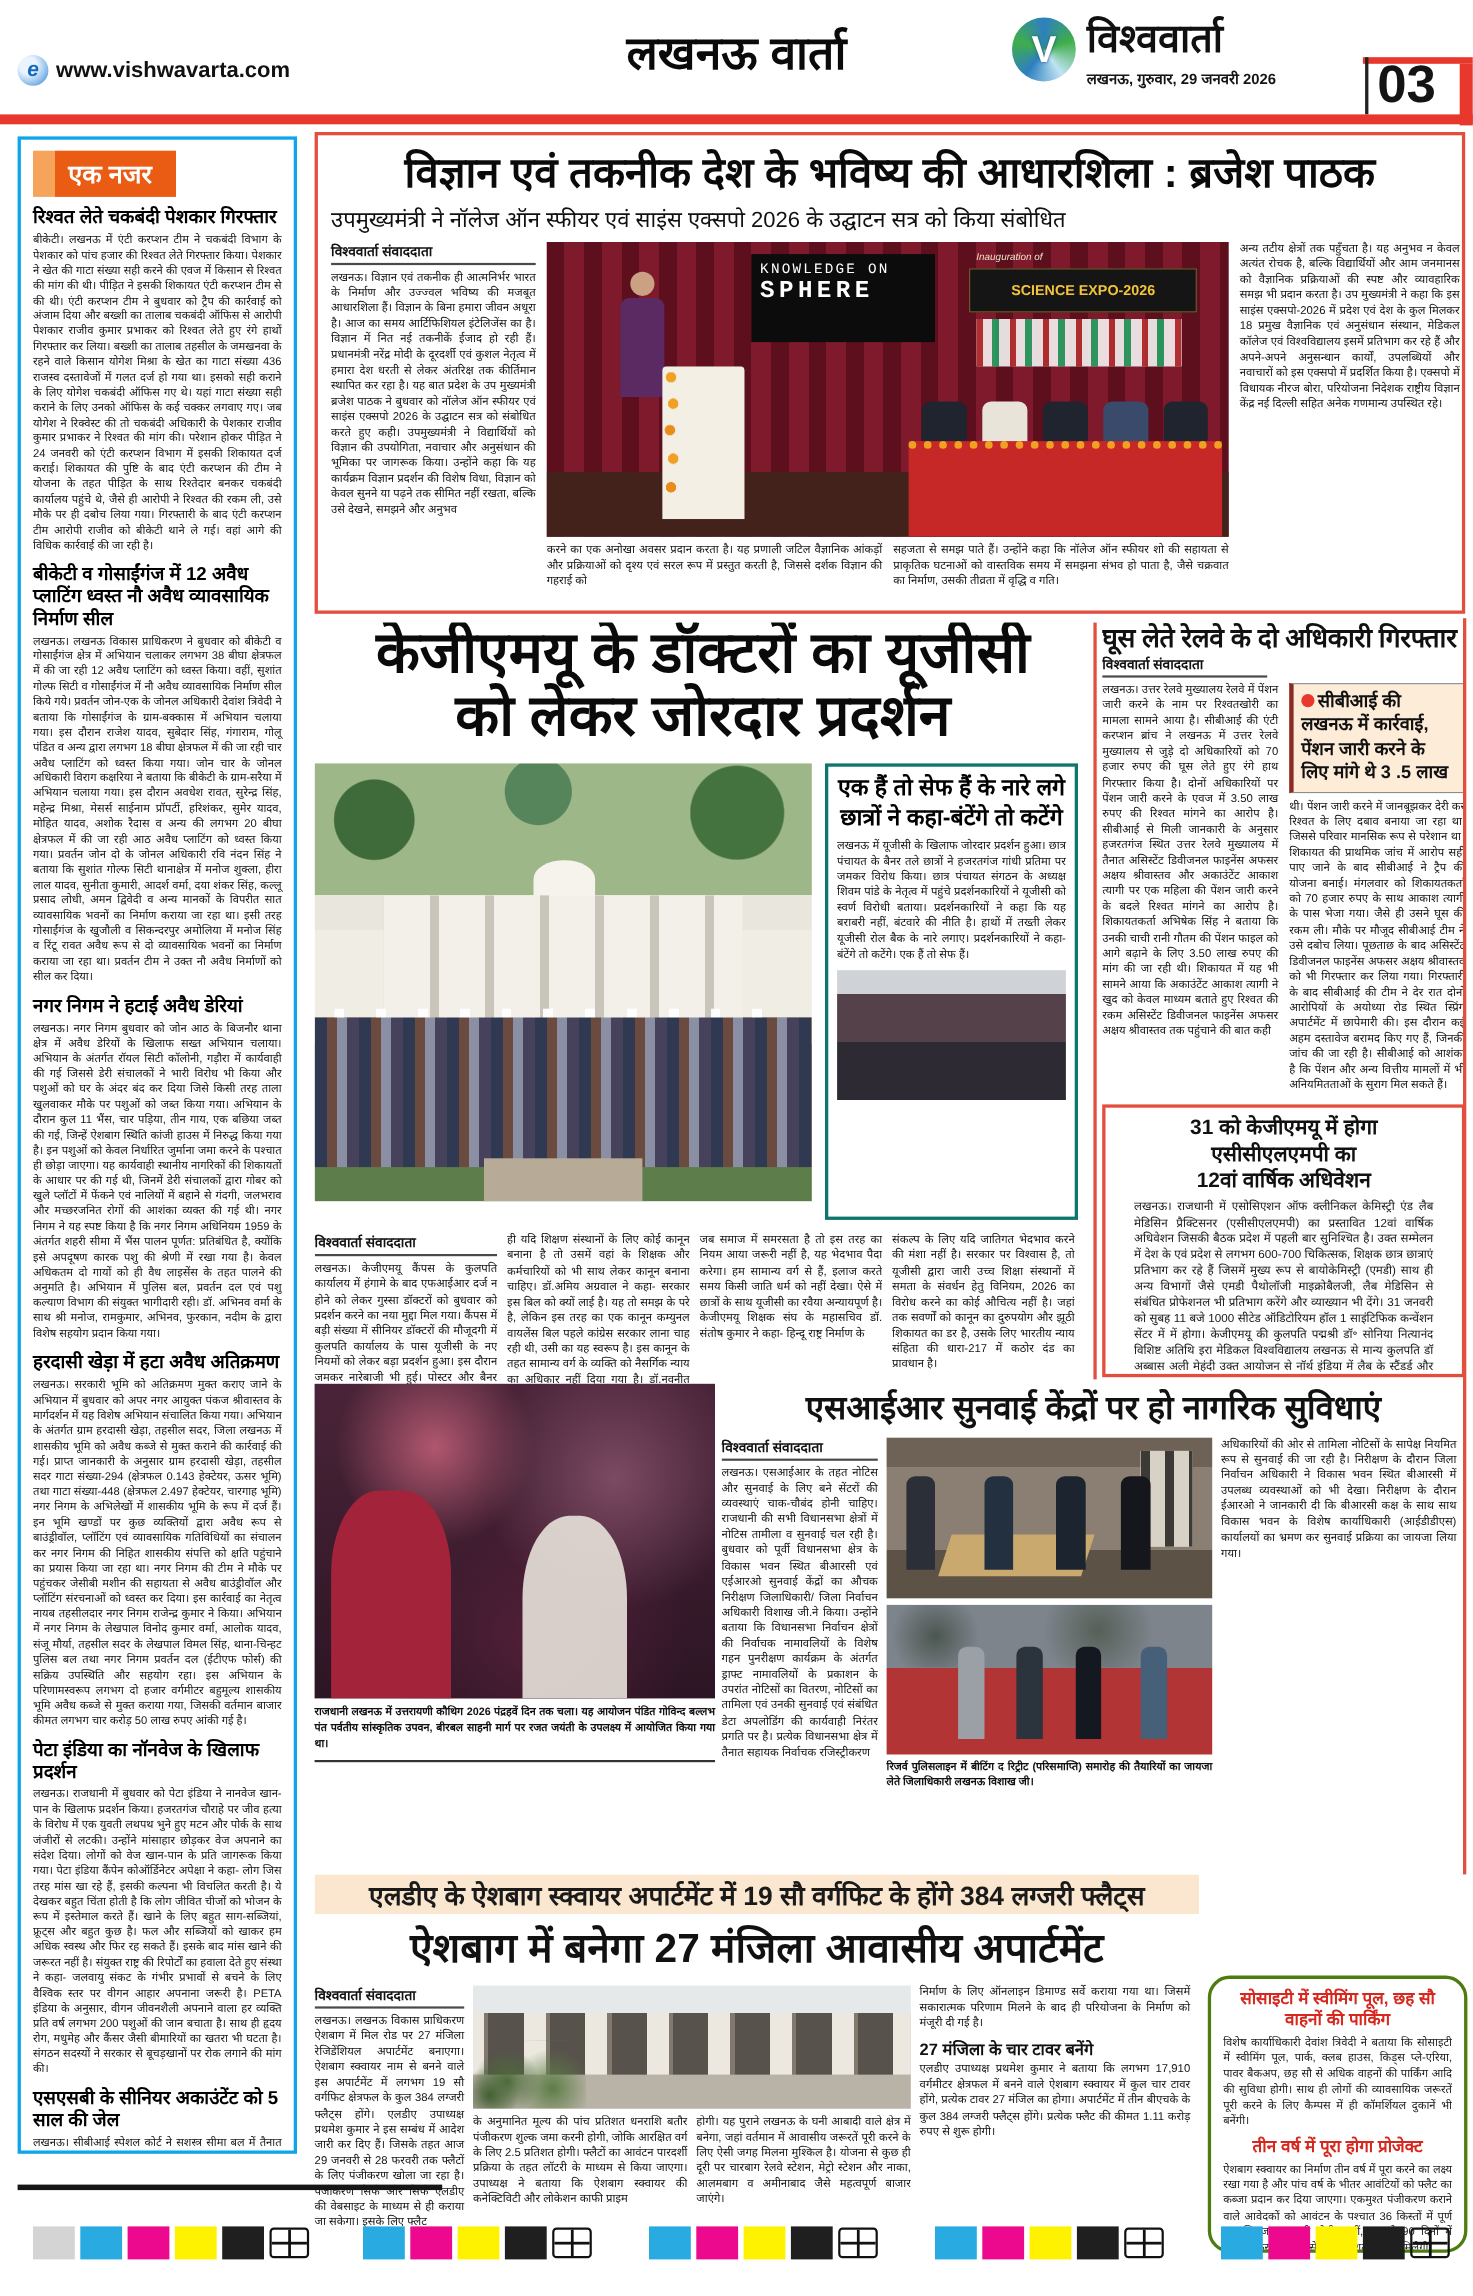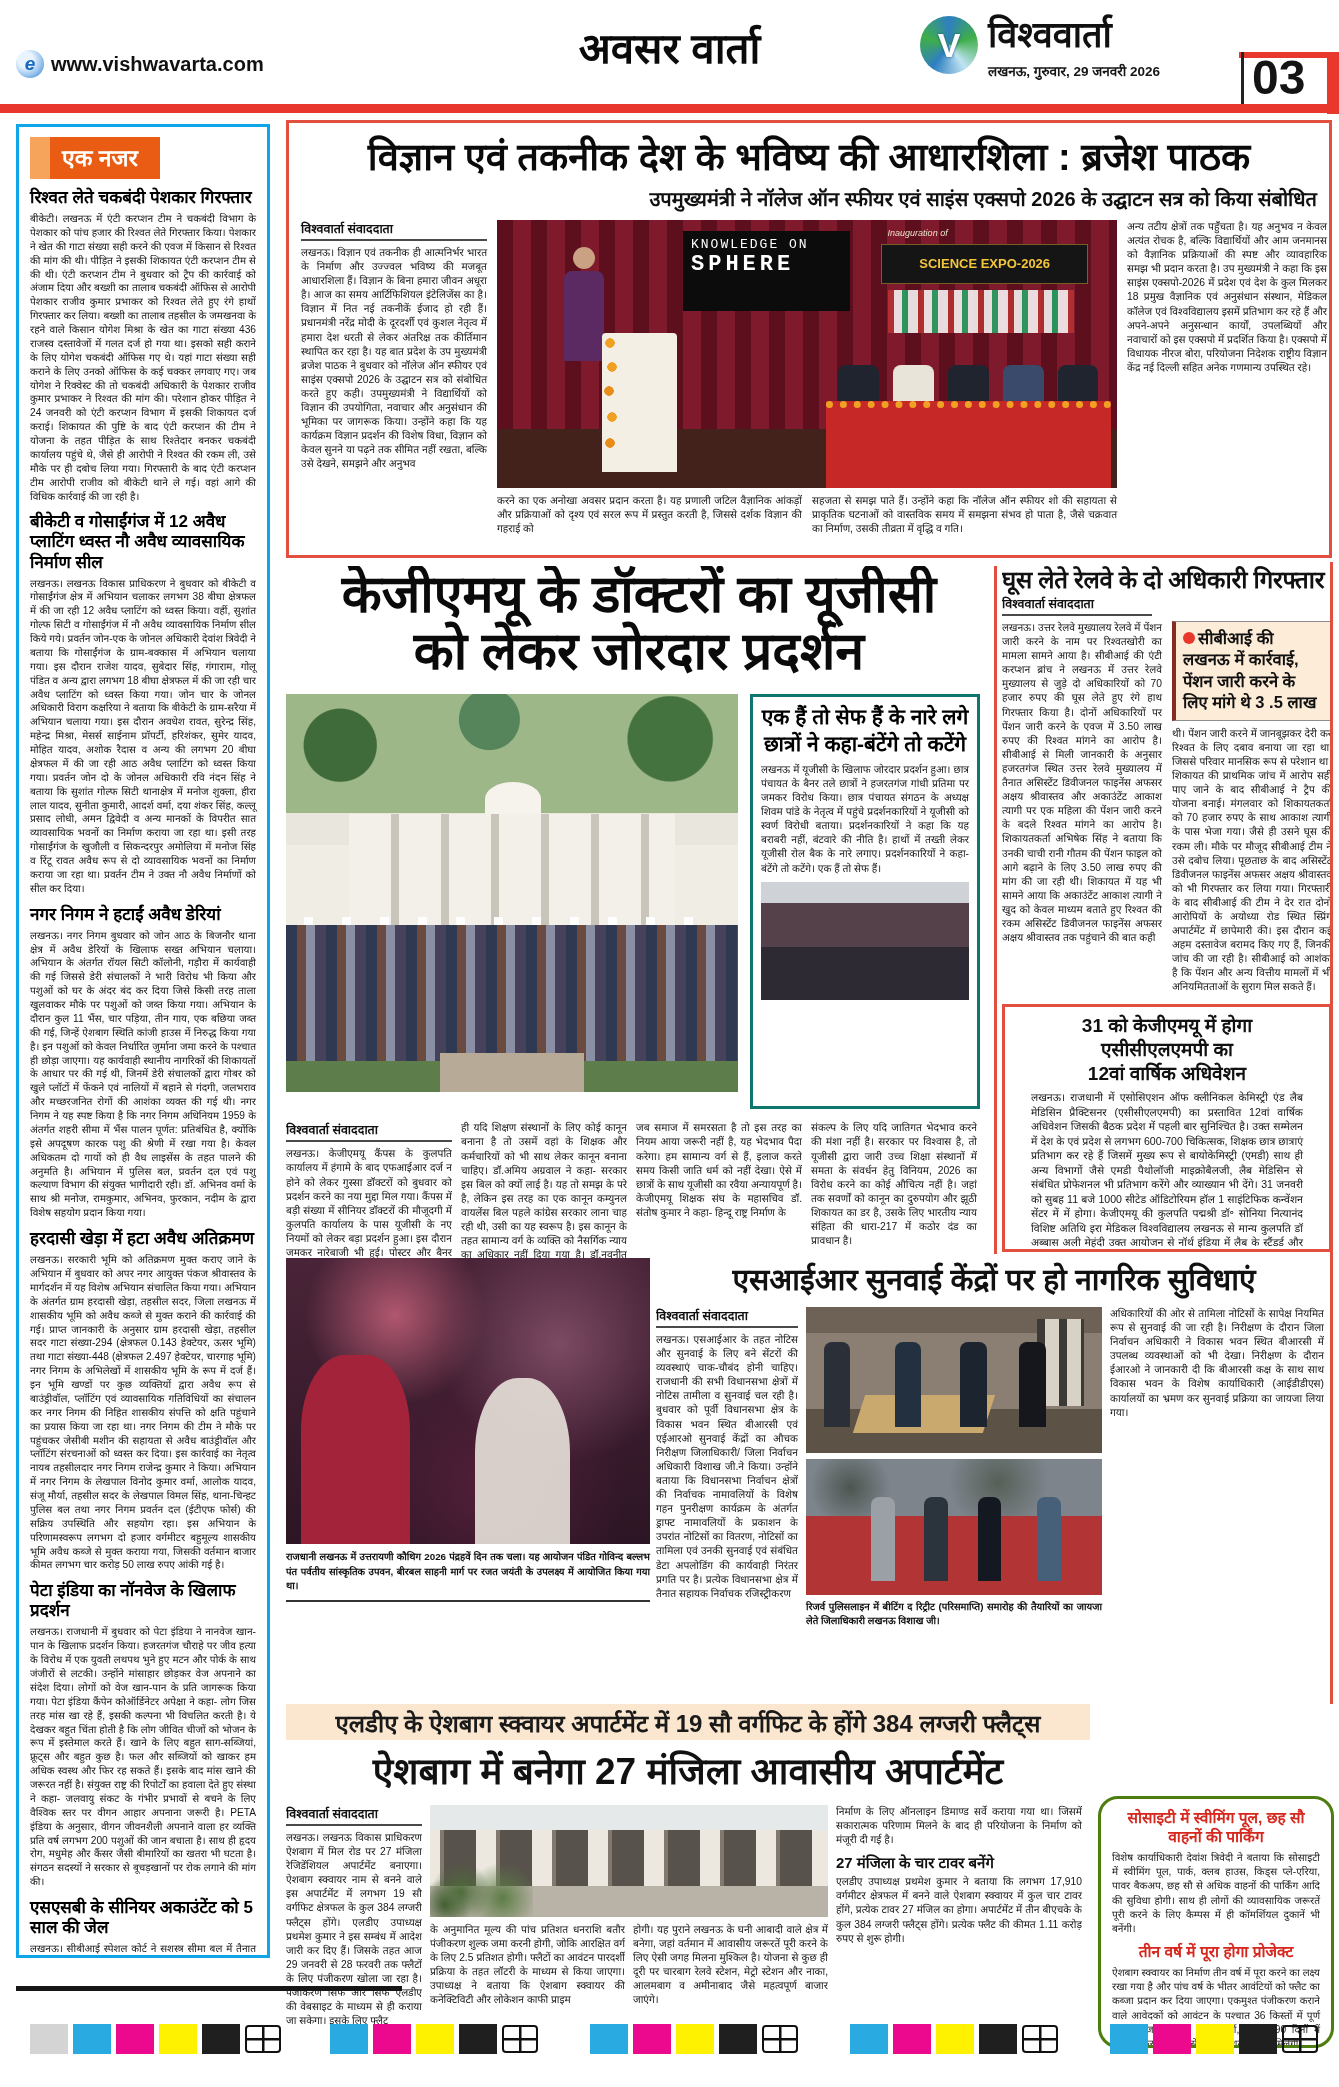--- a/index.html
+++ b/index.html
@@ -34,21 +34,21 @@
            padding:10px 11px;overflow:hidden;background:#fff;}
   #eknazar{display:flex;align-items:stretch;margin-bottom:8px;}
   #eknazar .sq{width:20px;background:#f6a35c;}
   #eknazar .lbl{background:#ea5b13;color:#fff;font-weight:bold;font-size:23px;padding:4px 22px 6px 12px;}
   .side-art h3{font-size:17px;line-height:1.18;margin:9px 0 4px 0;color:#000;}
   .side-art p{font-size:10.2px;line-height:1.36;text-align:justify;color:#161616;}
   
   #scibox{left:286px;top:120px;width:1046px;height:438px;border:3px solid #e34f3f;box-sizing:border-box;
           padding:6px 12px;overflow:hidden;background:#fff;}
   #scibox h1{text-align:center;font-size:38px;font-weight:bold;color:#0a0a0a;}
-  #scibox h2{text-align:right;font-size:20px;font-weight:bold;color:#111;margin-top:4px;}
+  #scibox h2{text-align:left;font-size:20px;font-weight:normal;color:#111;margin-top:4px;}
   #sci-row{display:flex;gap:10px;margin-top:8px;}
   #sci-c1{width:186px;flex:none;}
   #sci-mid{width:620px;flex:none;}
   #sci-c4{width:200px;flex:none;}
   #sci-photo{width:620px;height:268px;position:relative;overflow:hidden;
      background:repeating-linear-gradient(90deg,#5d0f1e 0 16px,#7e1a2c 16px 34px);}
   #sci-photo .floor{position:absolute;left:0;bottom:0;width:100%;height:22%;background:#42221a;}
   #sci-photo .banner{position:absolute;left:30%;top:4%;width:27%;height:30%;background:#0c0c0c;color:#fff;
      padding:6px 8px;box-sizing:border-box;font-family:"Liberation Mono","DejaVu Sans Mono",monospace;}
   #sci-photo .banner .b1{font-size:13px;letter-spacing:2px;}
@@ -165,21 +165,21 @@
 </style>
 </head>
 <body>
 
 <div id="page">
 
   <div class="abs" id="hdr-url">
     <span class="eicon">e</span>
     <span>www.vishwavarta.com</span>
   </div>
-  <div class="abs" id="section-title">अवसर वार्ता</div>
+  <div class="abs" id="section-title">लखनऊ वार्ता</div>
   <div class="abs" id="masthead">
     <span class="globe">V</span>
     <span>
       <span class="mname" style="display:block;">विश्ववार्ता</span>
       <span class="mdate" style="display:block;">लखनऊ, गुरुवार, 29 जनवरी 2026</span>
     </span>
   </div>
   <div class="abs" id="pagenum-redtop"></div>
   <div class="abs" id="pagenum-redbar"></div>
   <div class="abs" id="pagenum">

